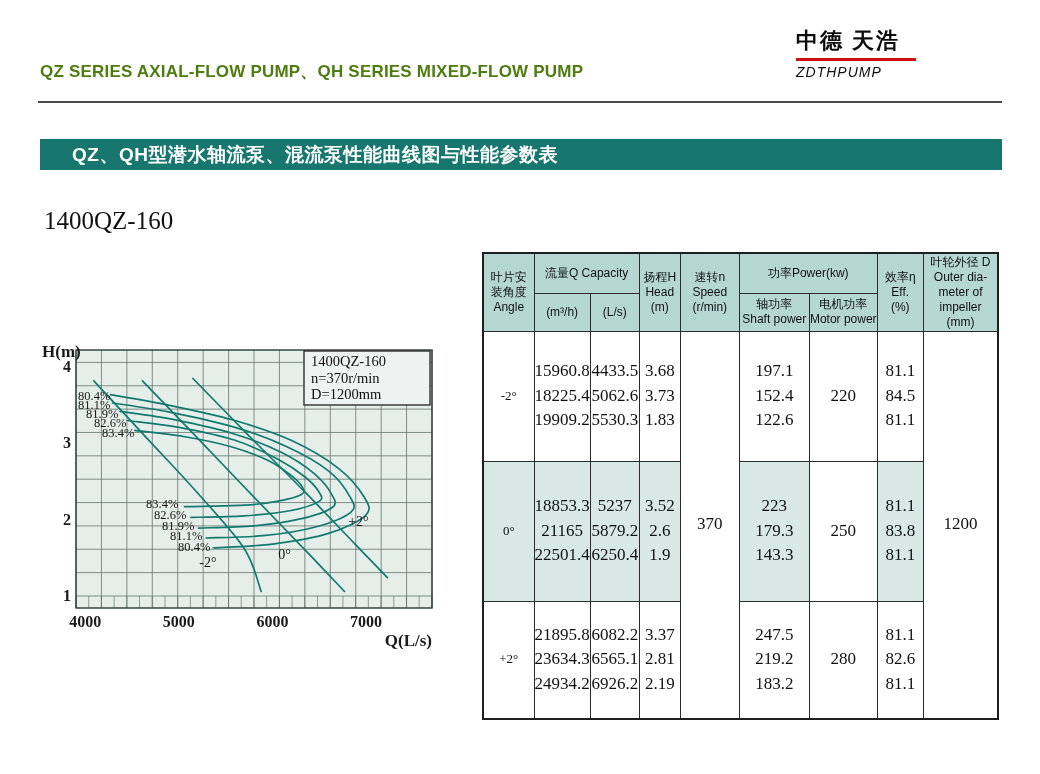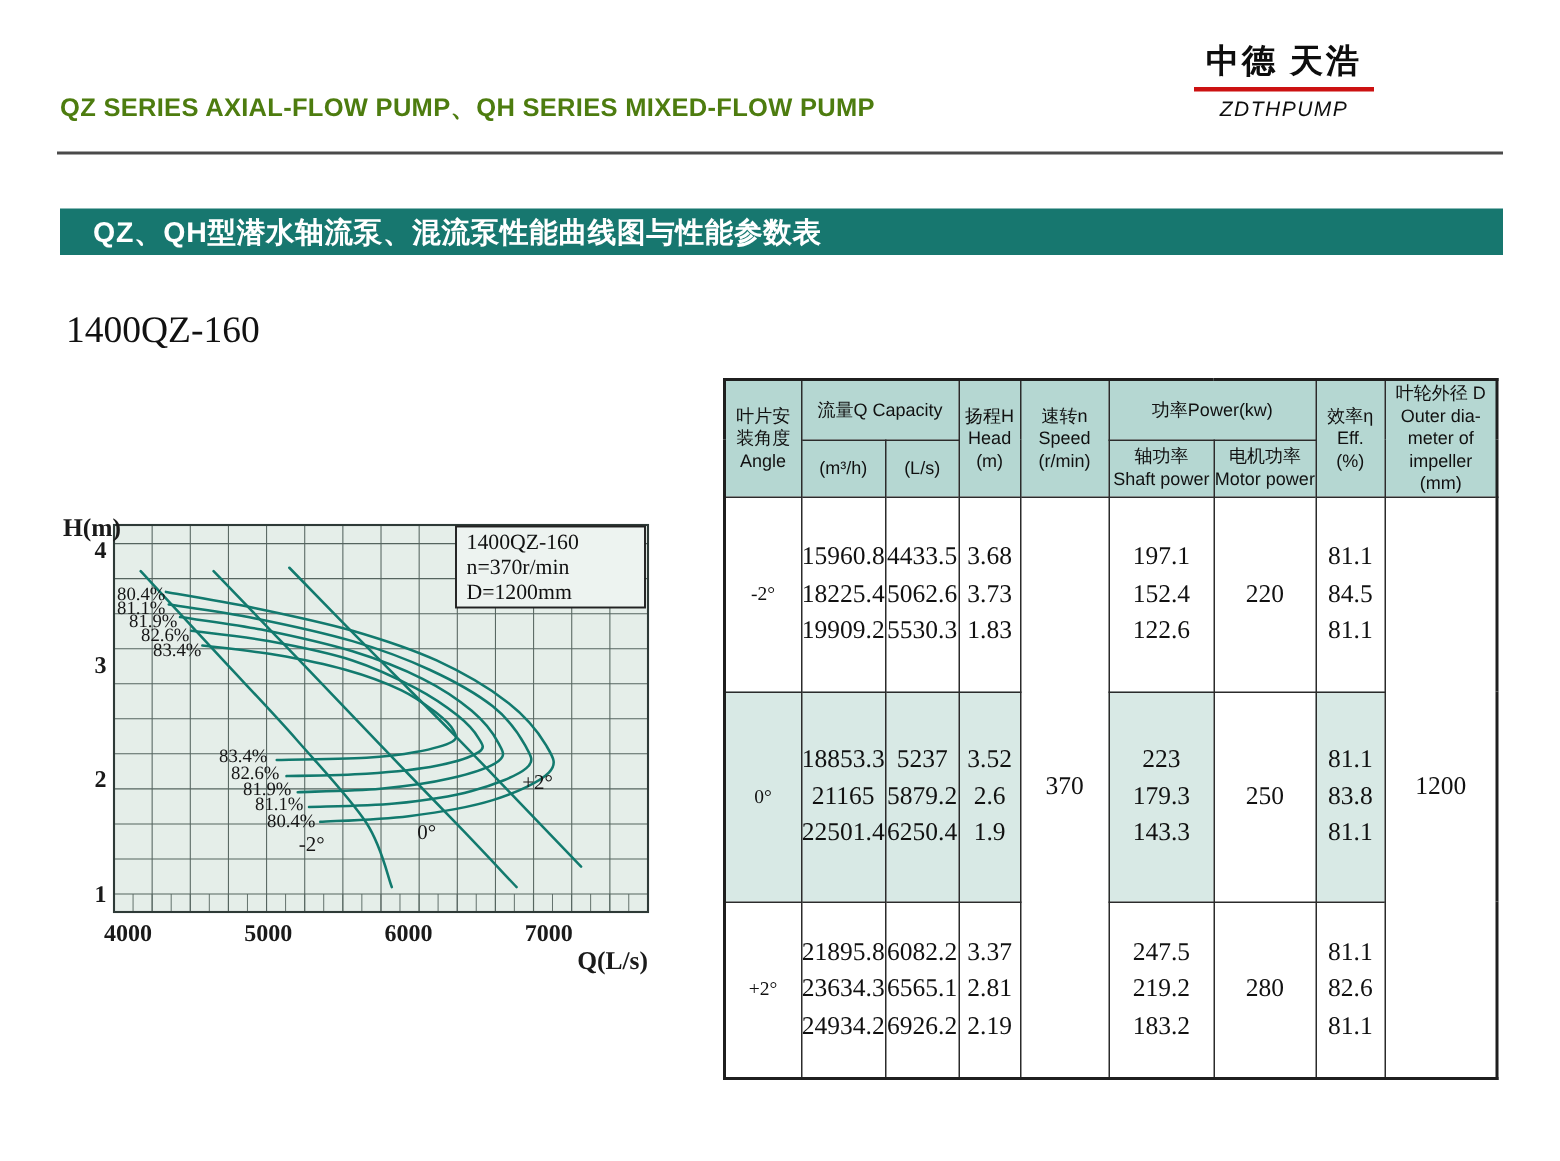--- a/index.html
+++ b/index.html
@@ -2,28 +2,28 @@
 <html><head>
 <meta charset="utf-8">
 <style>
   html,body{margin:0;padding:0;background:#ffffff;}
   .page{position:relative;width:1040px;height:774px;background:#ffffff;overflow:hidden;
         font-family:"Liberation Sans",sans-serif;color:#111;}
   
   .main-title{position:absolute;left:40px;top:60px;font-size:17px;font-weight:bold;
               letter-spacing:.2px;color:#4d7c0f;white-space:nowrap;}
   .header-rule{position:absolute;left:38px;top:101px;width:964px;height:2px;background:#4a4a4a;}
-  .logo-block{position:absolute;left:796px;top:26px;width:120px;text-align:center;}
+  .logo-block{position:absolute;left:796px;top:26px;width:120px;text-align:left;}
   .logo-cn{font-size:22px;font-weight:bold;color:#0d0d0d;letter-spacing:2px;white-space:nowrap;}
   .logo-underline{height:3px;background:#cc1111;margin:2px 0 3px 0;}
   .logo-en{font-size:14px;font-weight:normal;font-style:italic;color:#0d0d0d;letter-spacing:1px;}
   .logo-sphere{position:absolute;left:912px;top:6px;}
   
   .banner{position:absolute;left:40px;top:139px;width:962px;height:31px;display:flex;
-          align-items:center;padding-left:22px;box-sizing:border-box;}
+          align-items:center;padding-left:32px;box-sizing:border-box;}
   .banner-cn{font-size:19px;font-weight:bold;letter-spacing:.5px;}
   .banner-en{font-size:16px;font-weight:bold;margin-left:12px;letter-spacing:.2px;}
   
   .model-label{position:absolute;left:44px;top:207px;font-family:"Liberation Serif",serif;
                font-size:25px;color:#111;}
   
   .chart-wrap{position:absolute;left:40px;top:338px;width:420px;height:312px;}
   
   .watermark{position:absolute;left:196px;top:388px;width:620px;font-size:62px;font-weight:bold;
              letter-spacing:12px;color:rgba(226,84,80,0.45);white-space:nowrap;z-index:30;

